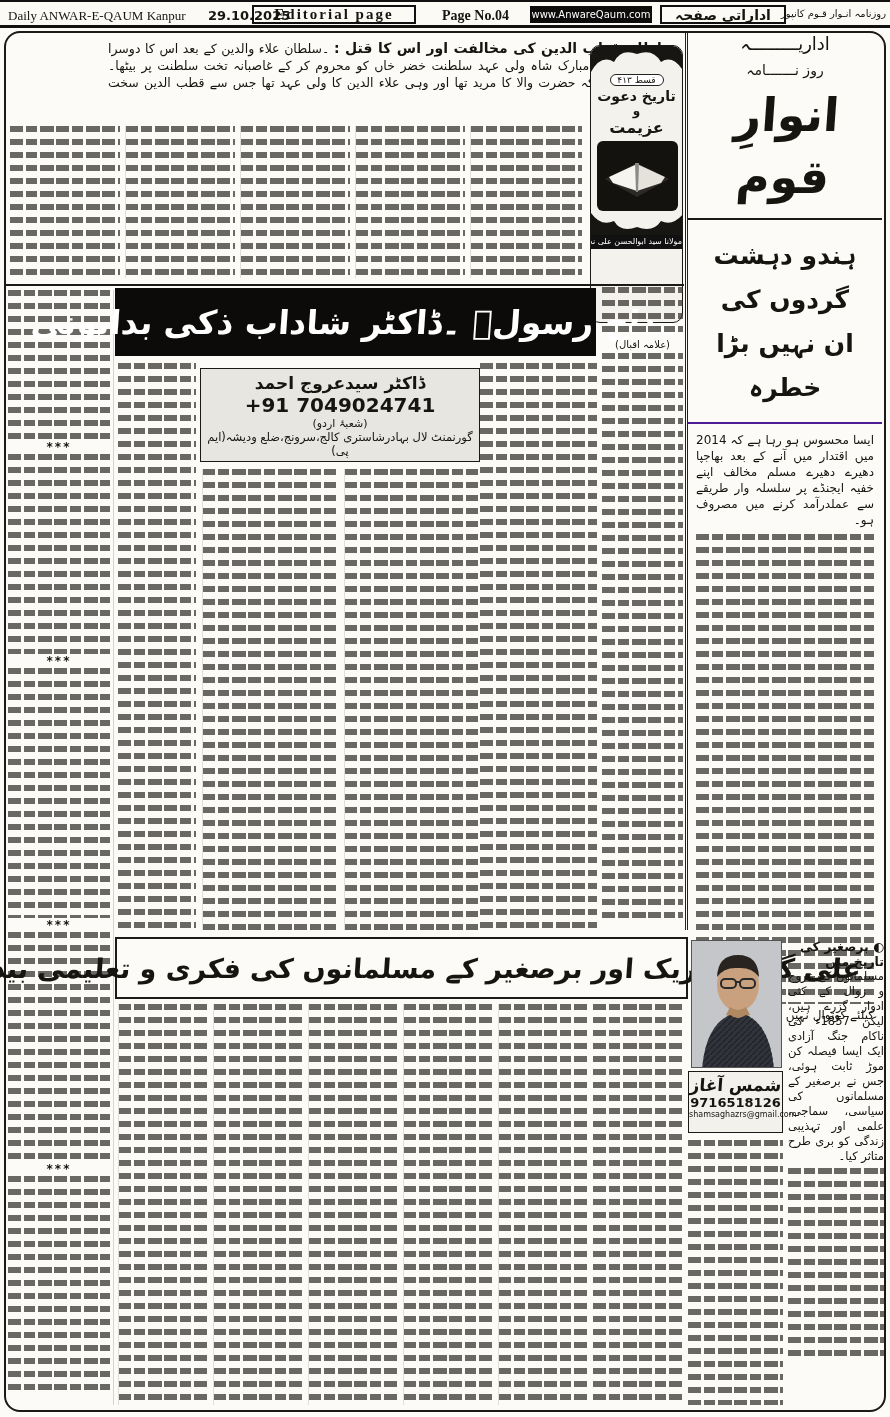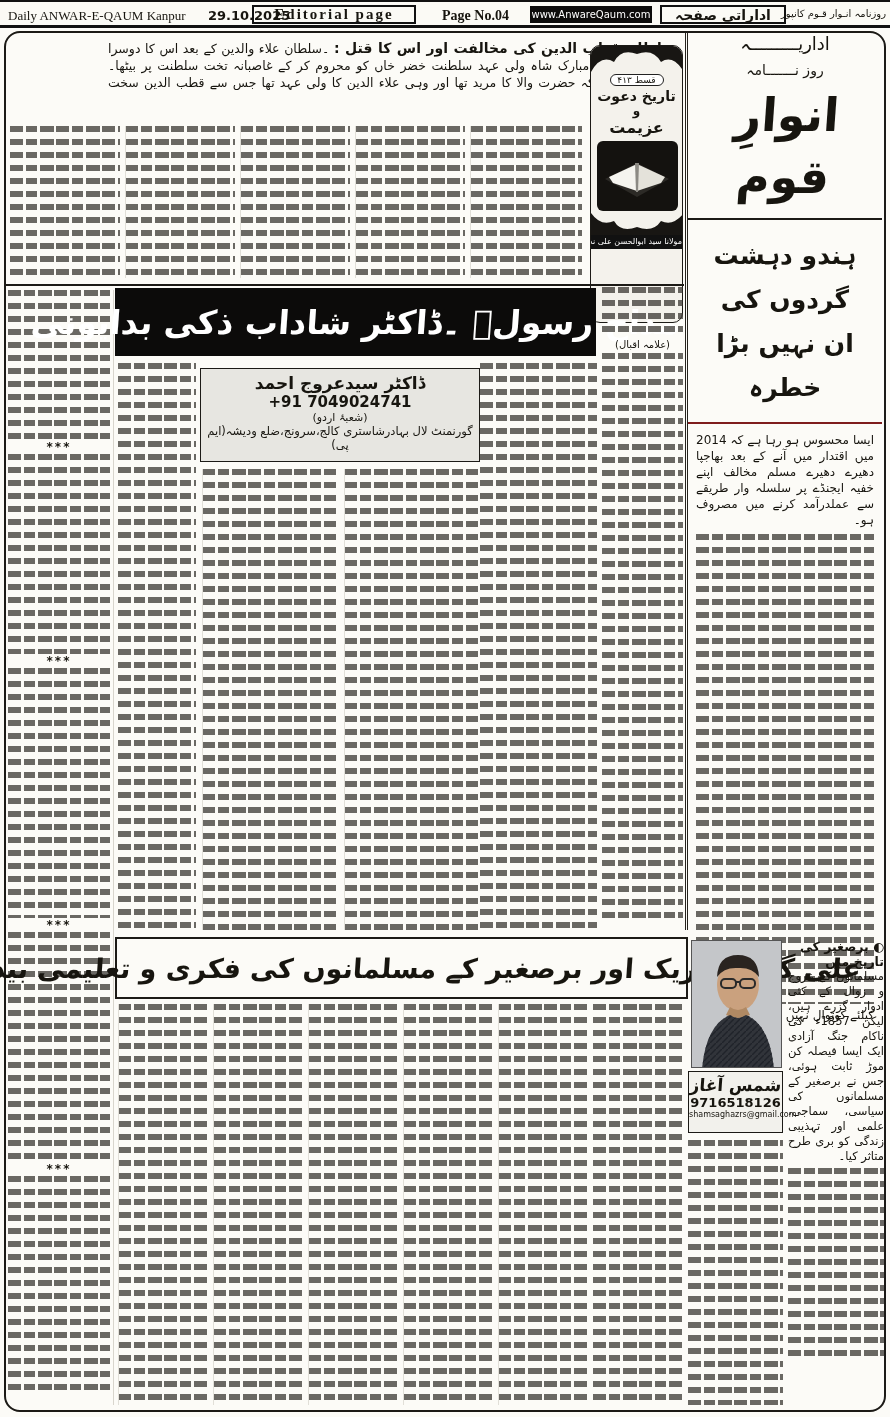--- a/index.html
+++ b/index.html
@@ -45,21 +45,21 @@
     <span class="abs rtl" style="left:790px;top:6px;width:96px;font-size:10px;white-space:nowrap;">روزنامہ  انـوار قـوم  کانپور</span>
   </div>
 
   <div class="abs frame" style="left:4px;top:31px;width:882px;height:1381px;border-radius:16px;"></div>
 
   <div class="abs" style="left:685px;top:33px;width:197px;height:897px;border-left:3px double #25221d;">
     <div class="ctr rtl" style="margin-top:0;font-size:18px;">اداریـــــــــہ</div>
     <div class="ctr rtl" style="margin-top:8px;font-size:14px;">روز نـــــــامہ</div>
     <div class="ctr rtl b nastaliq" style="margin-top:6px;font-size:46px;line-height:62px;">انوارِ قوم</div>
     <div style="margin-top:10px;border-top:2px solid #1c1a16;"></div>
-    <div class="rtl ctr" style="padding:14px 6px 12px 6px;border-bottom:2px solid #7f1d1d;font-size:25px;font-weight:bold;line-height:44px;">
+    <div class="rtl ctr" style="padding:14px 6px 12px 6px;border-bottom:2px solid #4c1d95;font-size:25px;font-weight:bold;line-height:44px;">
       <div>ہندو دہشت گردوں کی</div>
       <div>ان نہیں بڑا خطرہ</div>
     </div>
     <div class="rtl lead" style="padding:8px 8px 0 8px;">ایسا محسوس ہو رہا ہے کہ 2014 میں اقتدار میں آنے کے بعد بھاجپا دھیرے دھیرے مسلم مخالف اپنے خفیہ ایجنڈے پر سلسلہ وار طریقے سے عملدرآمد کرنے میں مصروف ہو۔</div>
     <div class="sim" style="margin:6px 8px 0 8px;height:470px;"></div>
     <div class="rtl" style="padding:4px 8px;font-size:12px;">کیلئے کوتوال نہیں بنتے ہیں۔</div>
   </div>
 
   <div class="abs" style="left:8px;top:34px;width:674px;height:249px;">
     <div class="rtl" style="margin:6px 6px 0 100px;font-size:12.5px;line-height:17px;text-align:justify;height:50px;overflow:hidden;">
@@ -116,21 +116,21 @@
     </div>
 
     <div class="abs" style="left:484px;top:2px;width:81px;height:643px;">
       <div class="sim" style="height:52px;"></div>
       <div class="ctr rtl" style="font-size:10px;">(علامہ اقبال)</div>
       <div class="sim" style="height:570px;margin-top:3px;"></div>
     </div>
 
     <div class="abs thin ctr rtl" style="left:82px;top:83px;width:280px;height:94px;background:#e7e6e1;padding-top:4px;">
       <div class="b" style="font-size:17px;">ڈاکٹر سیدعروج احمد</div>
-      <div class="b" style="font-size:15px;direction:ltr;">+91 7049024741</div>
+      <div class="b" style="font-size:20px;direction:ltr;">+91 7049024741</div>
       <div style="font-size:11px;">(شعبۂ اردو)</div>
       <div style="font-size:11.5px;">گورنمنٹ لال بہادرشاستری کالج،سرونج،ضلع ودیشہ(ایم پی)</div>
     </div>
 
     <div class="abs sim" style="left:362px;top:78px;width:117px;height:567px;"></div>
     <div class="abs sim" style="left:0px;top:78px;width:78px;height:567px;"></div>
     <div class="abs sim colrule" style="left:226px;top:184px;width:134px;height:461px;"></div>
     <div class="abs sim colrule" style="left:84px;top:184px;width:134px;height:461px;"></div>
   </div>
 

